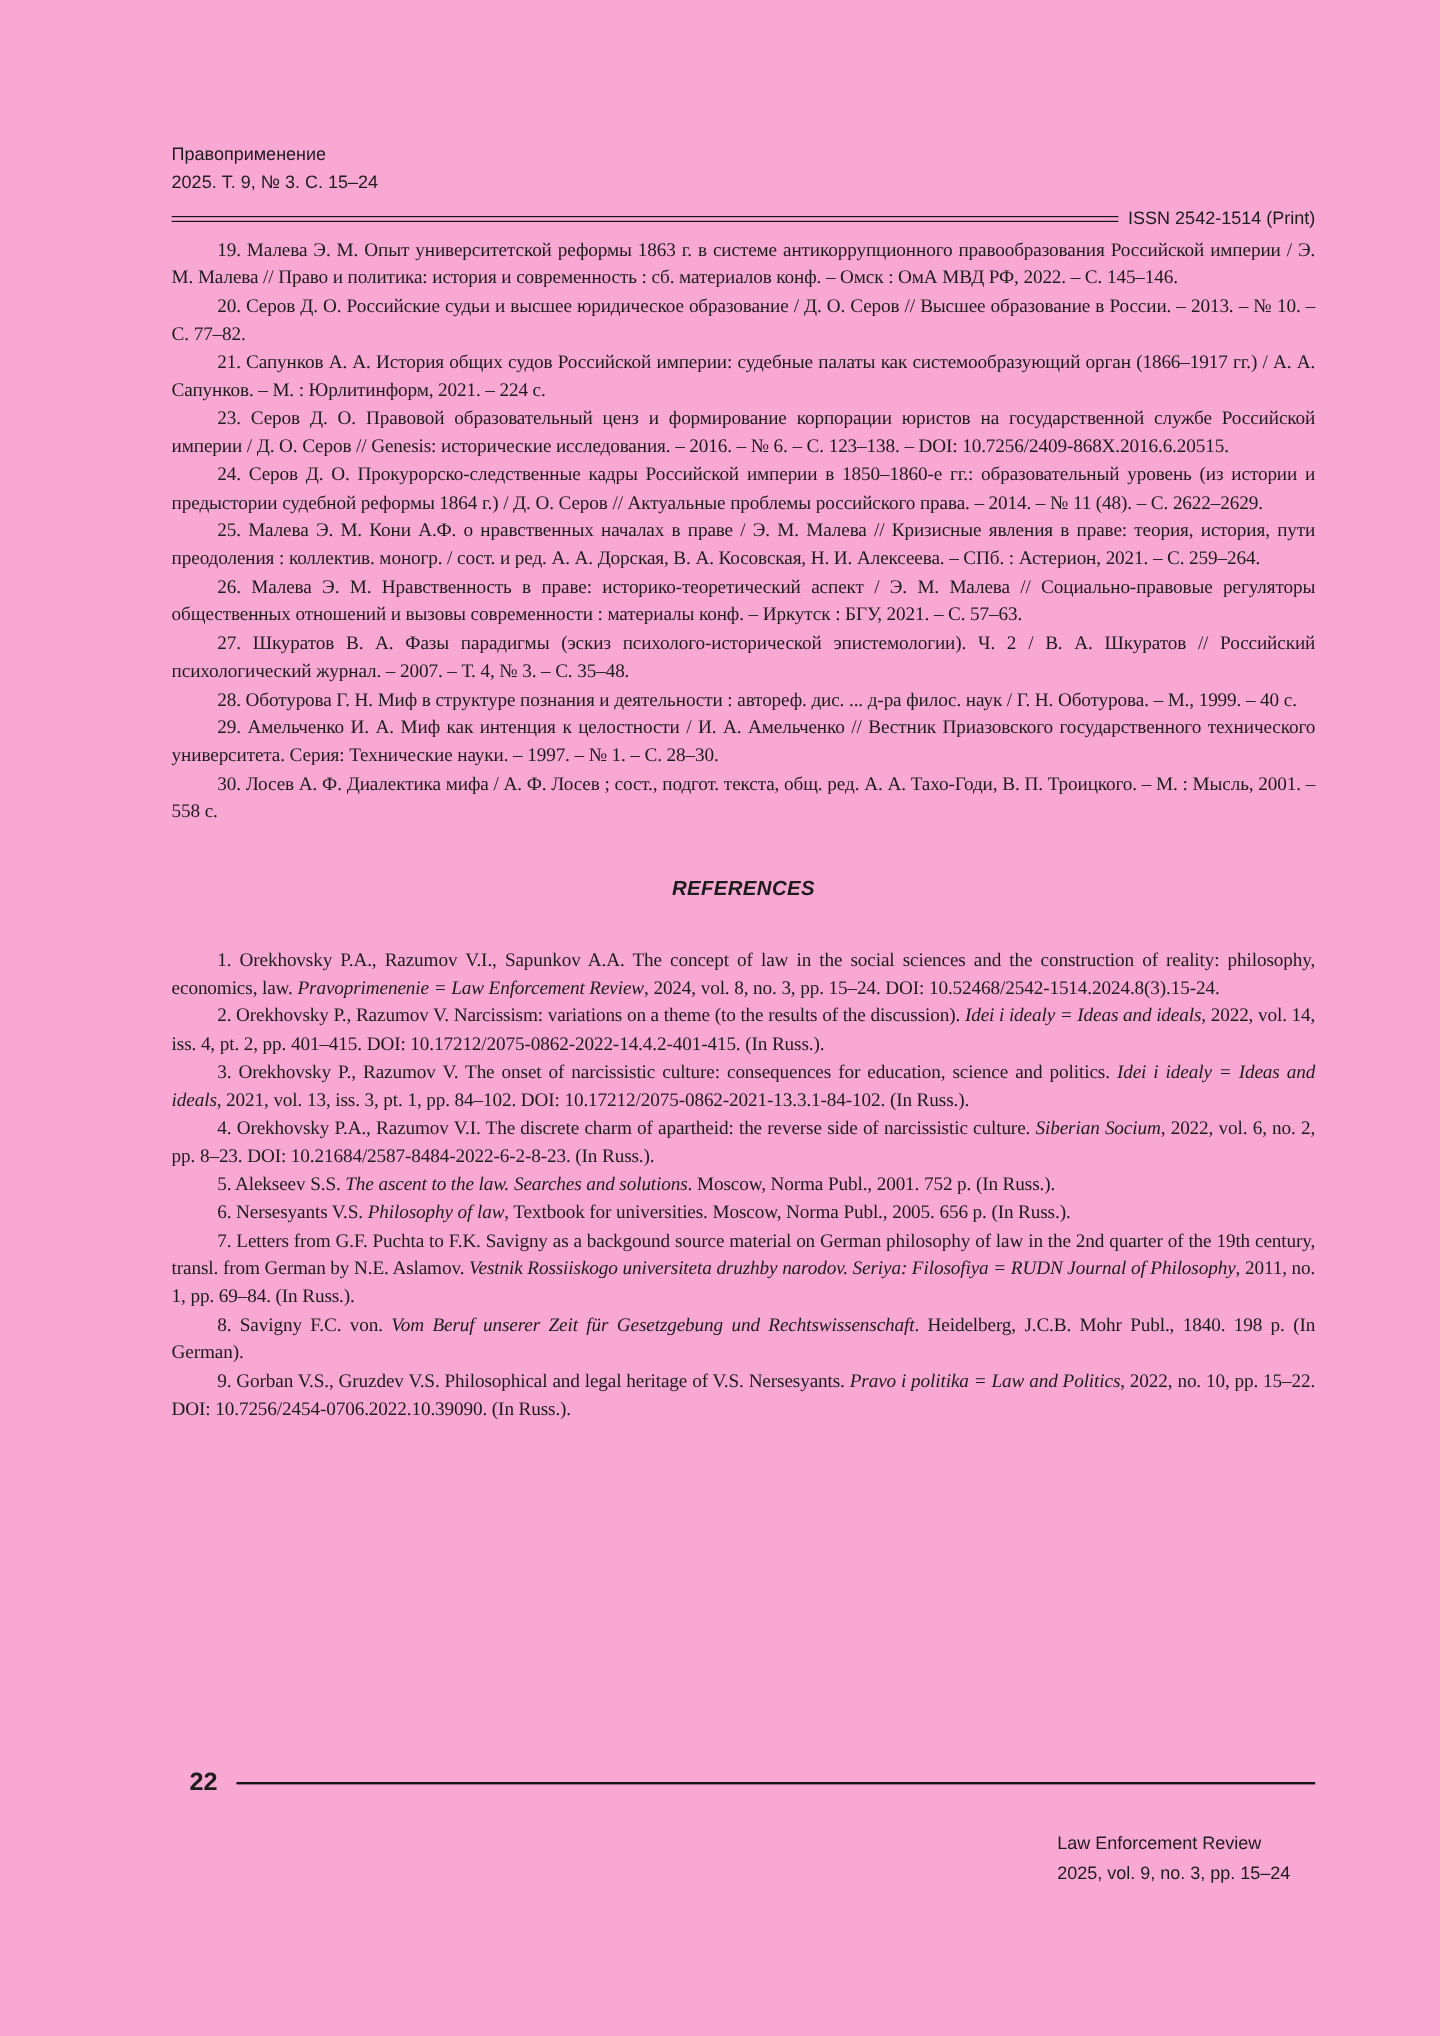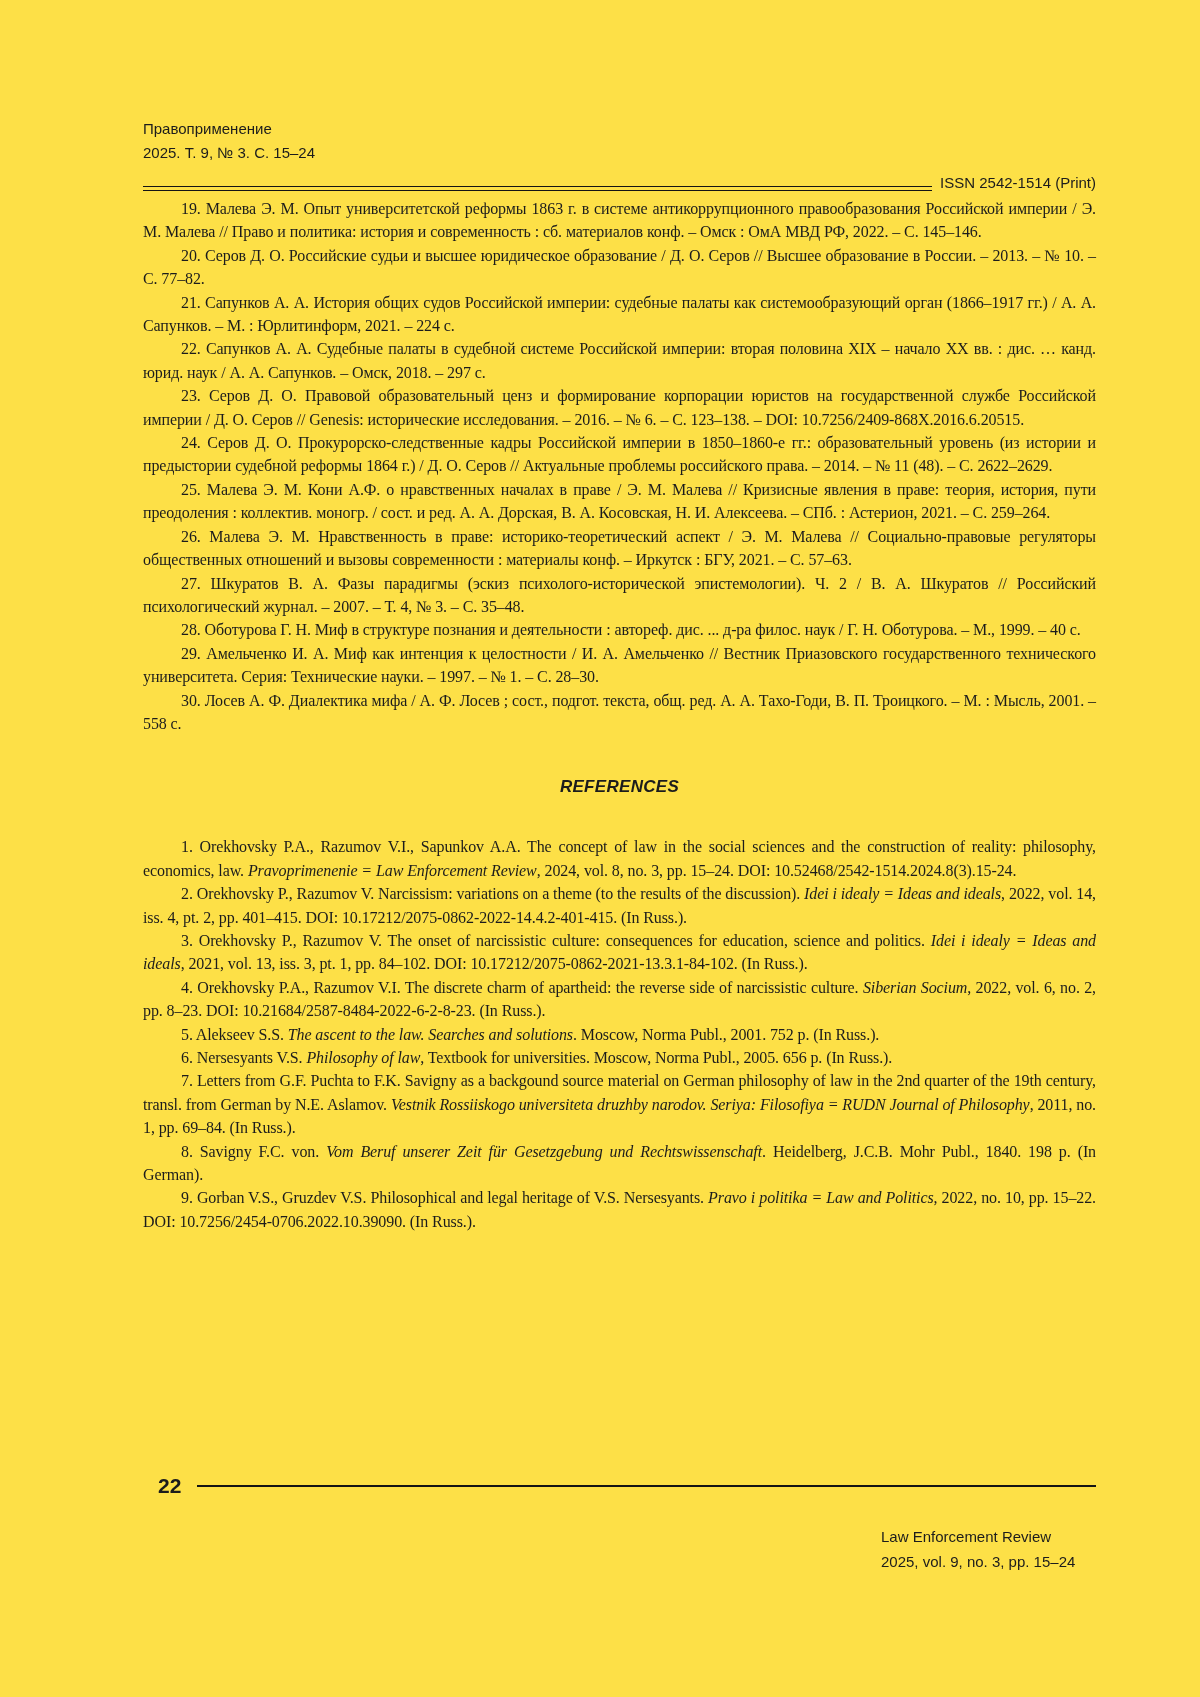--- a/index.html
+++ b/index.html
@@ -1,32 +1,32 @@
 <!DOCTYPE html>
 <html><head>
 <meta charset="utf-8">
 <style>
   * { margin:0; padding:0; box-sizing:border-box; }
   html,body { background:#ffffff; }
   .page {
     position:relative;
     width:1200px; height:1697px;
     margin:0 auto;
-    background:#fde047;
+    background:#f9a8d4;
     font-family:"Liberation Sans","DejaVu Sans",sans-serif;
     color:#1c1c1c;
     overflow:hidden;
   }
   .header-left {
     position:absolute; top:117px; left:143px;
     font-size:15px; line-height:24px;
   }
   .header-rule-row {
     position:absolute; top:174px; left:143px; right:104px;
-    display:flex; align-items:flex-end; gap:8px;
+    display:flex; align-items:center; gap:8px;
   }
   .header-rule {
     flex:1; height:5px;
     border-top:1.6px solid #141414;
     border-bottom:1.6px solid #141414;
   }
   .issn { font-size:15px; white-space:nowrap; }
   .content {
     position:absolute; top:197px; left:143px; right:104px;
   }
@@ -66,21 +66,20 @@
   <div class="header-rule-row">
     <div class="header-rule"></div>
     <span class="issn">ISSN 2542-1514 (Print)</span>
   </div>
 
   <main class="content">
     <section class="ref-list">
         <p>19. Малева Э. М. Опыт университетской реформы 1863 г. в системе антикоррупционного правообразования Российской империи / Э. М. Малева // Право и политика: история и современность : сб. материалов конф. – Омск : ОмА МВД РФ, 2022. – С. 145–146.</p>
         <p>20. Серов Д. О. Российские судьи и высшее юридическое образование / Д. О. Серов // Высшее образование в России. – 2013. – № 10. – С. 77–82.</p>
         <p>21. Сапунков А. А. История общих судов Российской империи: судебные палаты как системообразующий орган (1866–1917 гг.) / А. А. Сапунков. – М. : Юрлитинформ, 2021. – 224 с.</p>
-        <p>22. Сапунков А. А. Судебные палаты в судебной системе Российской империи: вторая половина XIX – начало XX вв. : дис. … канд. юрид. наук / А. А. Сапунков. – Омск, 2018. – 297 с.</p>
         <p>23. Серов Д. О. Правовой образовательный ценз и формирование корпорации юристов на государственной службе Российской империи / Д. О. Серов // Genesis: исторические исследования. – 2016. – № 6. – С. 123–138. – DOI: 10.7256/2409-868X.2016.6.20515.</p>
         <p>24. Серов Д. О. Прокурорско-следственные кадры Российской империи в 1850–1860-е гг.: образовательный уровень (из истории и предыстории судебной реформы 1864 г.) / Д. О. Серов // Актуальные проблемы российского права. – 2014. – № 11 (48). – С. 2622–2629.</p>
         <p>25. Малева Э. М. Кони А.Ф. о нравственных началах в праве / Э. М. Малева // Кризисные явления в праве: теория, история, пути преодоления : коллектив. моногр. / сост. и ред. А. А. Дорская, В. А. Косовская, Н. И. Алексеева. – СПб. : Астерион, 2021. – С. 259–264.</p>
         <p>26. Малева Э. М. Нравственность в праве: историко-теоретический аспект / Э. М. Малева // Социально-правовые регуляторы общественных отношений и вызовы современности : материалы конф. – Иркутск : БГУ, 2021. – С. 57–63.</p>
         <p>27. Шкуратов В. А. Фазы парадигмы (эскиз психолого-исторической эпистемологии). Ч. 2 / В. А. Шкуратов // Российский психологический журнал. – 2007. – Т. 4, № 3. – С. 35–48.</p>
         <p>28. Оботурова Г. Н. Миф в структуре познания и деятельности : автореф. дис. ... д-ра филос. наук / Г. Н. Оботурова. – М., 1999. – 40 с.</p>
         <p>29. Амельченко И. А. Миф как интенция к целостности / И. А. Амельченко // Вестник Приазовского государственного технического университета. Серия: Технические науки. – 1997. – № 1. – С. 28–30.</p>
         <p>30. Лосев А. Ф. Диалектика мифа / А. Ф. Лосев ; сост., подгот. текста, общ. ред. А. А. Тахо-Годи, В. П. Троицкого. – М. : Мысль, 2001. – 558 с.</p>
       </section>
 

